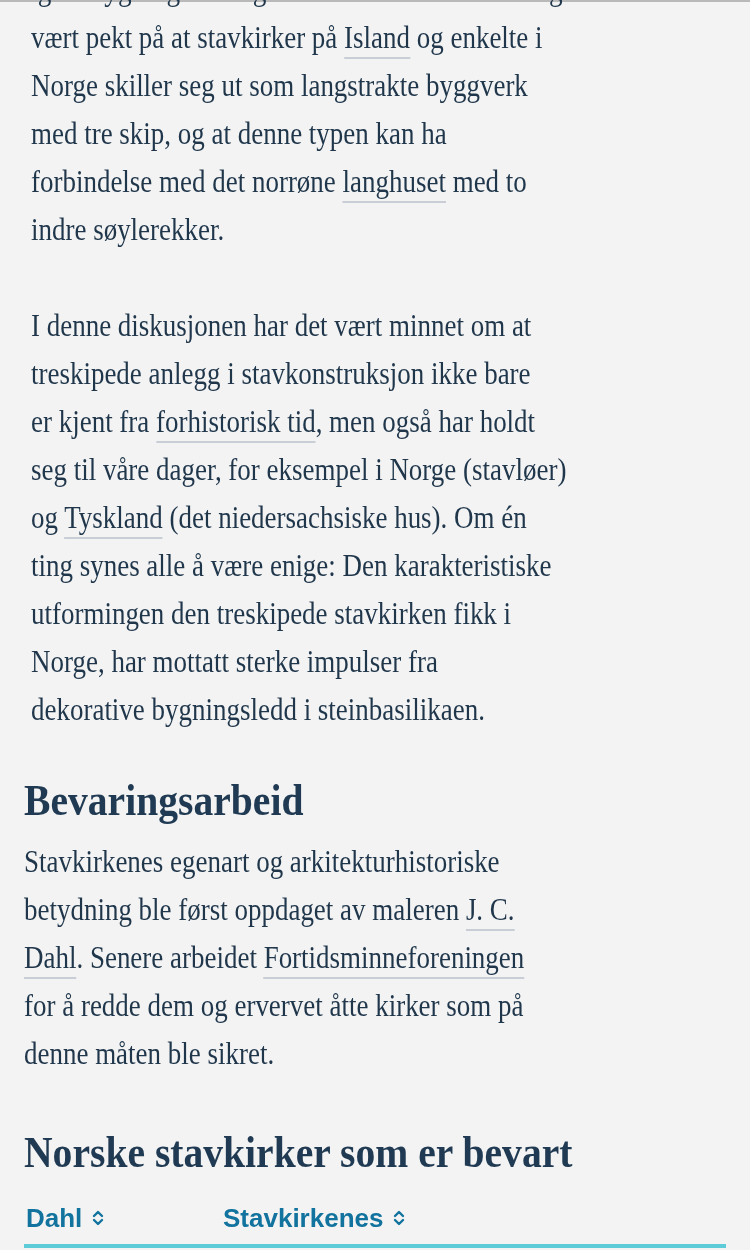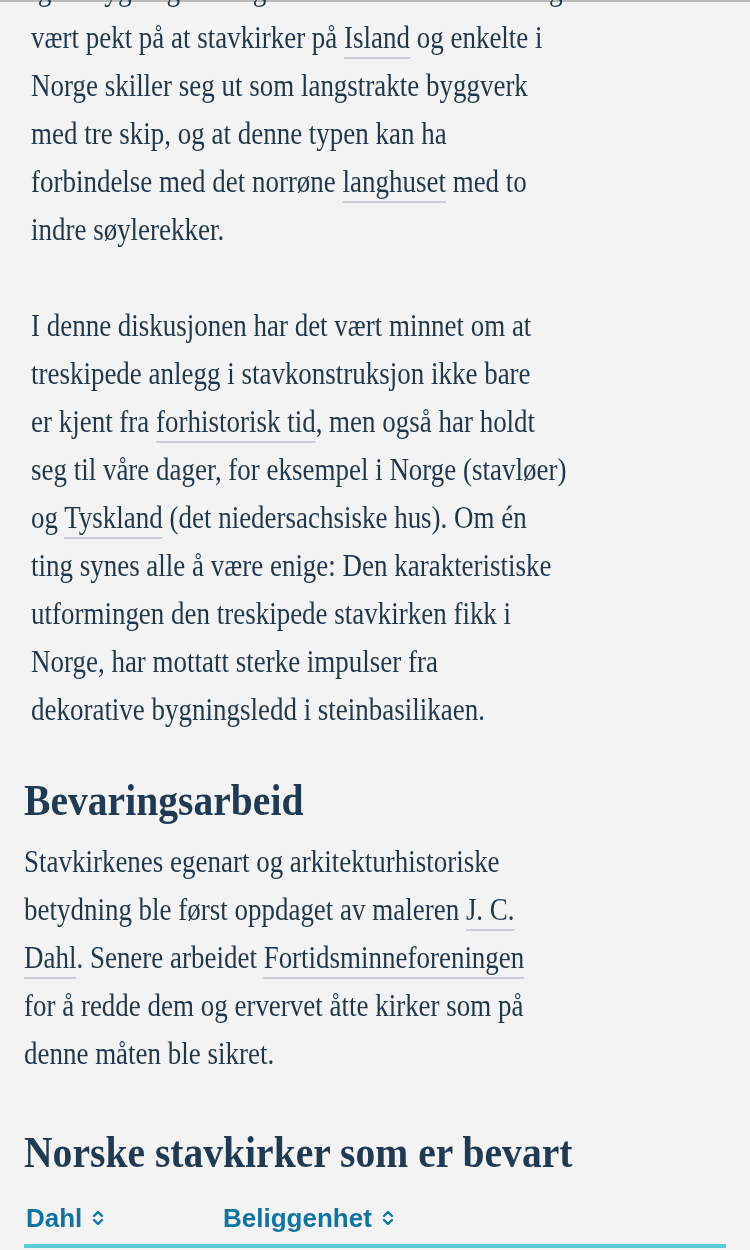--- a/index.html
+++ b/index.html
@@ -166,20 +166,20 @@
 
 <div class="table-head">
   <div class="th th-navn">
     <span>Dahl</span>
     <svg class="sort-icon" viewBox="0 0 12 18">
       <polyline points="2,7 6,3 10,7" fill="none" stroke="#11739e" stroke-width="2.4" stroke-linecap="round" stroke-linejoin="round"></polyline>
       <polyline points="2,11 6,15 10,11" fill="none" stroke="#11739e" stroke-width="2.4" stroke-linecap="round" stroke-linejoin="round"></polyline>
     </svg>
   </div>
   <div class="th th-belig">
-    <span>Beliggenhet</span>
+    <span>Stavkirkenes</span>
     <svg class="sort-icon" viewBox="0 0 12 18">
       <polyline points="2,7 6,3 10,7" fill="none" stroke="#11739e" stroke-width="2.4" stroke-linecap="round" stroke-linejoin="round"></polyline>
       <polyline points="2,11 6,15 10,11" fill="none" stroke="#11739e" stroke-width="2.4" stroke-linecap="round" stroke-linejoin="round"></polyline>
     </svg>
   </div>
   <div class="table-rule"></div>
 </div>
 
 </body></html>

